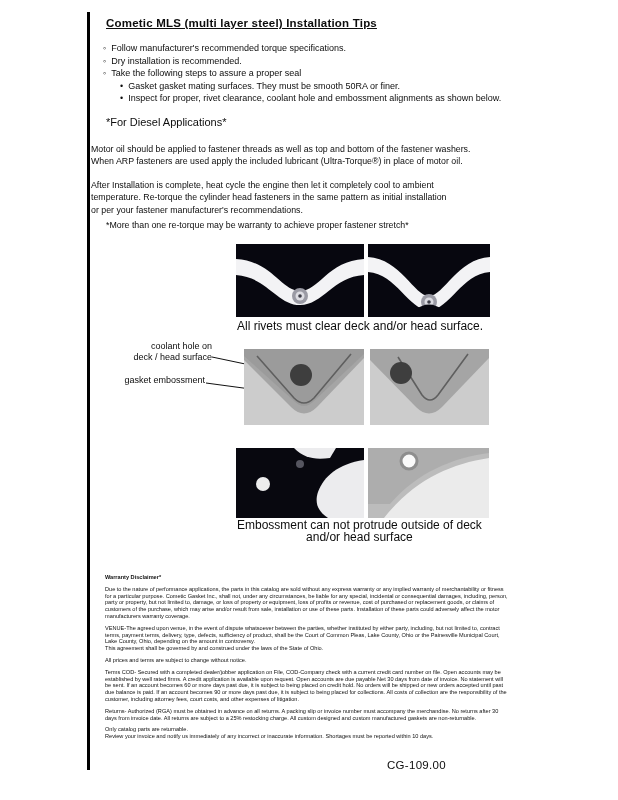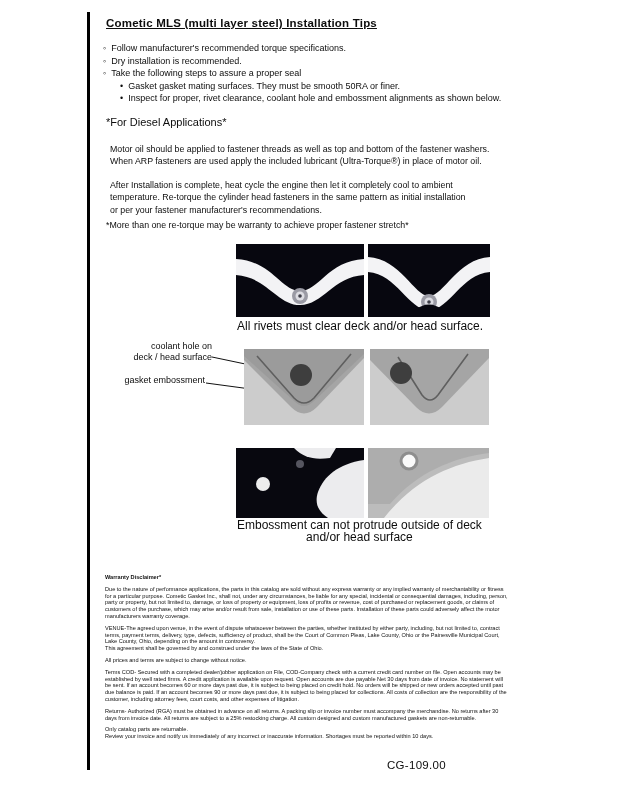--- a/index.html
+++ b/index.html
@@ -41,21 +41,21 @@
   .tips li.sub { padding-left: 17px; }
   .tips li.sub::before { content: "\2022"; margin-right: 5px; font-size: 9px; }
   .diesel-heading {
     position: absolute;
     left: 106px; top: 116px;
     font-size: 11px;
     font-weight: 400;
   }
   .para {
     position: absolute;
-    left: 110px;
+    left: 91px;
     width: 452px;
     font-size: 8.8px;
     line-height: 12.6px;
     white-space: pre-line;
   }
   .para1 { top: 134px; }
   .para2 { top: 170px; }
   .note {
     position: absolute;
     left: 106px; top: 211px;

